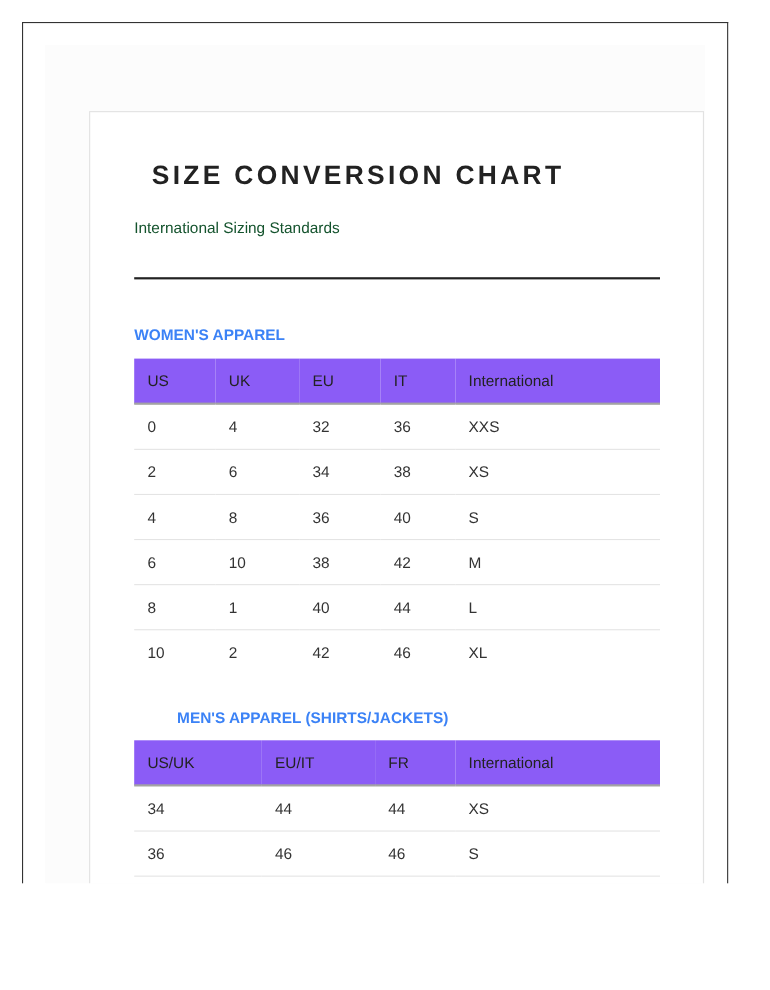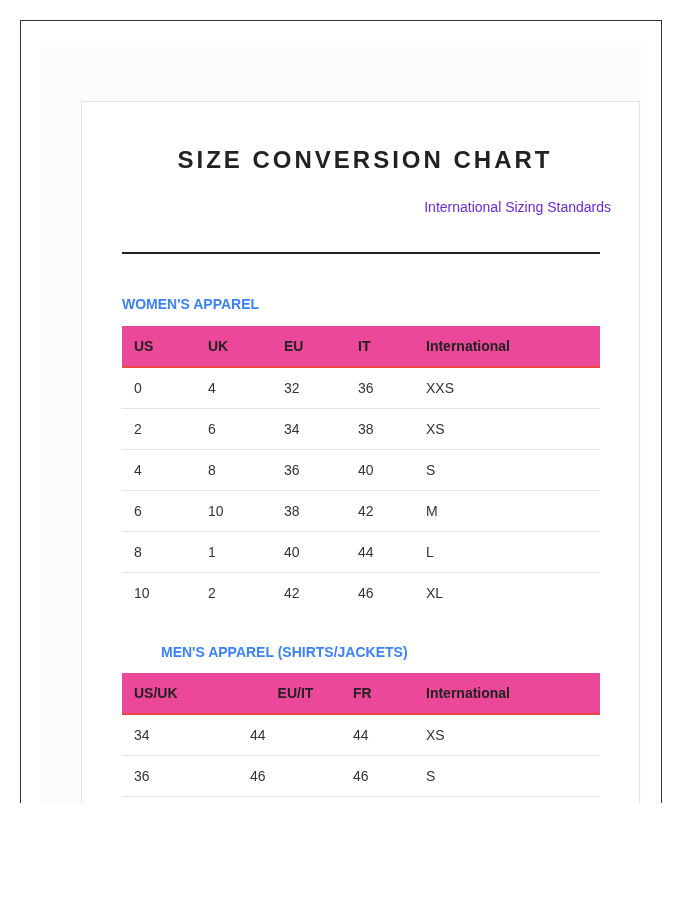--- a/index.html
+++ b/index.html
@@ -4,29 +4,29 @@
 <style>
   html, body { margin:0; padding:0; background:#ffffff; }
   body { width:700px; height:900px; position:relative; overflow:hidden;
          font-family:"Liberation Sans", sans-serif; color:#222; }
   .frame { position:absolute; left:20px; top:20px; width:640px; height:782px;
            border:1px solid #333; border-bottom:none; overflow:hidden; background:#fff; }
   .bg { position:absolute; left:20px; top:20px; width:600px; height:800px; background:#fcfcfc; }
   .card { position:absolute; left:40px; top:60px; width:557px; height:800px;
           background:#fff; border:1px solid #e2e2e2; }
   .content { position:absolute; left:40px; top:0; width:478px; }
-  .title { margin:0; position:absolute; top:44px; left:4px; width:478px; text-align:center;
+  .title { margin:0; position:absolute; top:44px; left:16px; width:478px; 
            font-size:24px; font-weight:bold; letter-spacing:3px; color:#222; }
-  .subtitle { position:absolute; top:97px; left:11px; width:478px; text-align:right;
-              font-size:14px; color:#6d28d9; }
+  .subtitle { position:absolute; top:97px; left:0; width:478px; text-align:left;
+              font-size:14px; color:#14532d; }
   .divider { position:absolute; top:150px; left:0; width:478px; height:2px; background:#222; }
   .section-title { position:absolute; left:0; font-size:14px; font-weight:bold; color:#3b82f6; }
   table { position:absolute; left:0; width:478px; border-collapse:collapse; font-size:14px; }
-  th { background:#ec4899; text-align:left; font-weight:bold; color:#222; height:40px;
-       padding:0 0 0 12px; border-bottom:2px solid #ef4444; }
+  th { background:#8b5cf6; text-align:left; font-weight:normal; color:#222; height:40px;
+       padding:0 0 0 12px; border-bottom:2px solid #a3a3a3; }
   td { height:40px; padding:0 0 0 12px; color:#333; border-bottom:1px solid #e4e4e4; }
   tr:last-child td { border-bottom:none; }
 </style>
 </head>
 <body>
 
 <div class="frame">
   <div class="bg">
     <div class="card">
       <div class="content">
@@ -89,21 +89,21 @@
               <td>XL</td>
             </tr>
           </tbody>
         </table>
 
         <div class="section-title" style="top:542px;margin-left:39px;">MEN'S APPAREL (SHIRTS/JACKETS)</div>
         <table style="top:571px;">
           <thead>
             <tr>
               <th style="width:104px;">US/UK</th>
-              <th style="width:91px;text-align:center;">EU/IT</th>
+              <th style="width:91px;">EU/IT</th>
               <th style="width:61px;">FR</th>
               <th>International</th>
             </tr>
           </thead>
           <tbody>
             <tr>
               <td>34</td>
               <td>44</td>
               <td>44</td>
               <td>XS</td>

